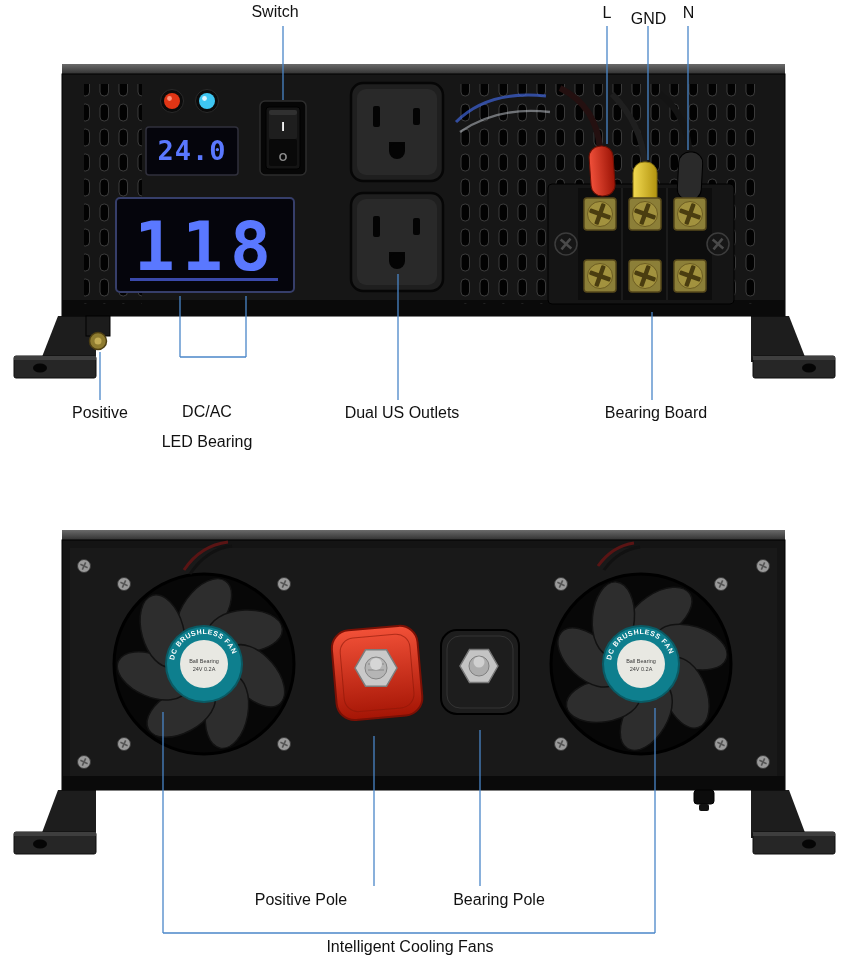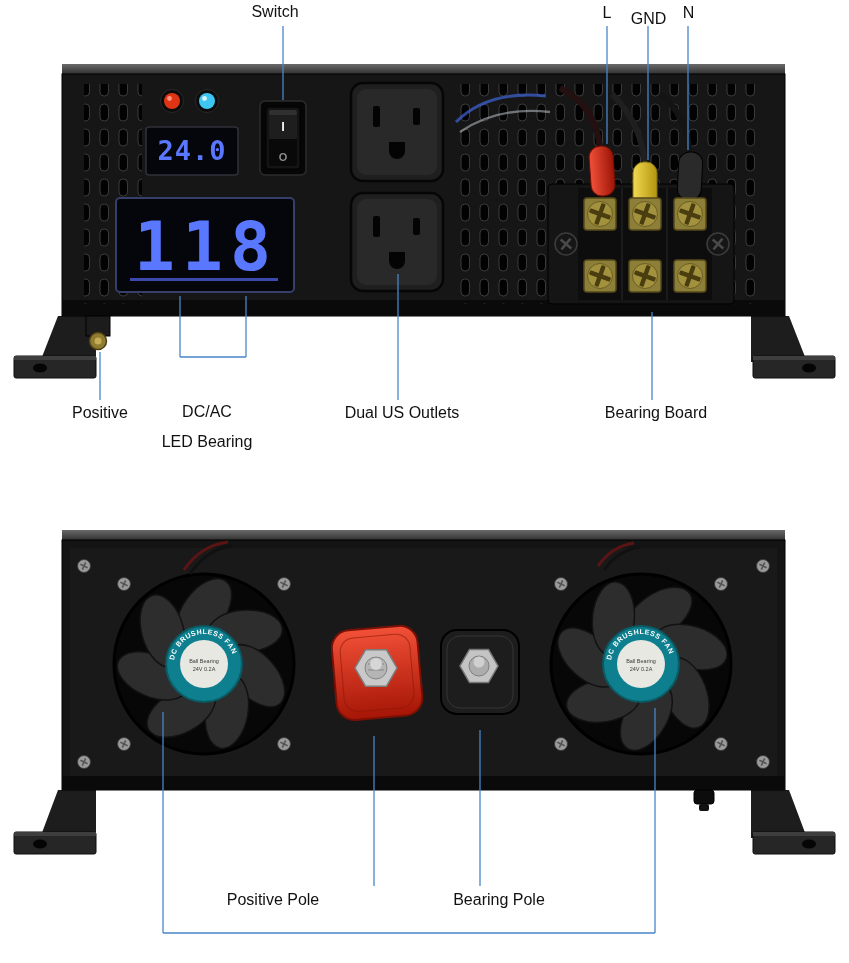--- a/index.html
+++ b/index.html
@@ -302,16 +302,17 @@
 
 <div class="label" style="left:238px;top:1px;width:74px;">Switch</div>
 <div class="label" style="left:598px;top:2px;width:18px;">L</div>
 <div class="label" style="left:628px;top:8px;width:41px;">GND</div>
 <div class="label" style="left:679px;top:2px;width:19px;">N</div>
 <div class="label" style="left:52px;top:402px;width:96px;">Positive</div>
 <div class="label" style="left:157px;top:401px;width:100px;">DC/AC</div>
 <div class="label" style="left:142px;top:431px;width:130px;">LED Bearing</div>
 <div class="label" style="left:334px;top:402px;width:136px;">Dual US Outlets</div>
 <div class="label" style="left:588px;top:402px;width:136px;">Bearing Board</div>
-<div class="label" style="left:220px;top:889px;width:106px;text-align:center;">Positive Pole</div>
+<div class="label" style="left:248px;top:889px;width:106px;text-align:center;">Positive Pole</div>
 <div class="label" style="left:445px;top:889px;width:108px;">Bearing Pole</div>
+<div class="label" style="left:311px;top:936px;width:198px;">Intelligent Cooling Fans</div>
 
 </div>
 
 </body></html>

